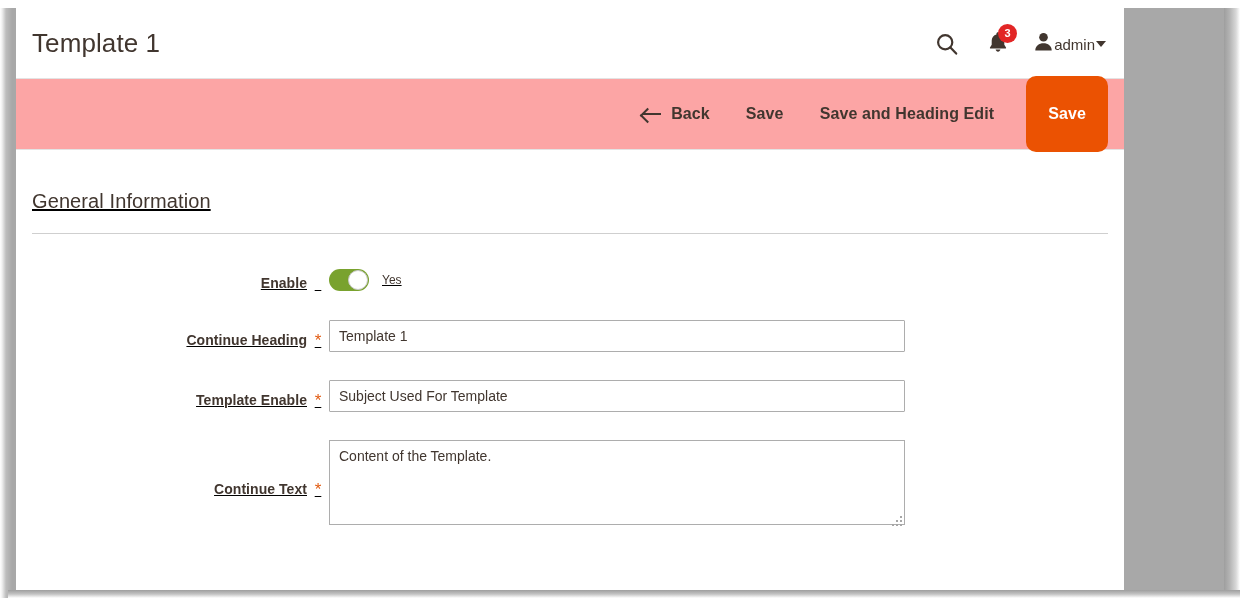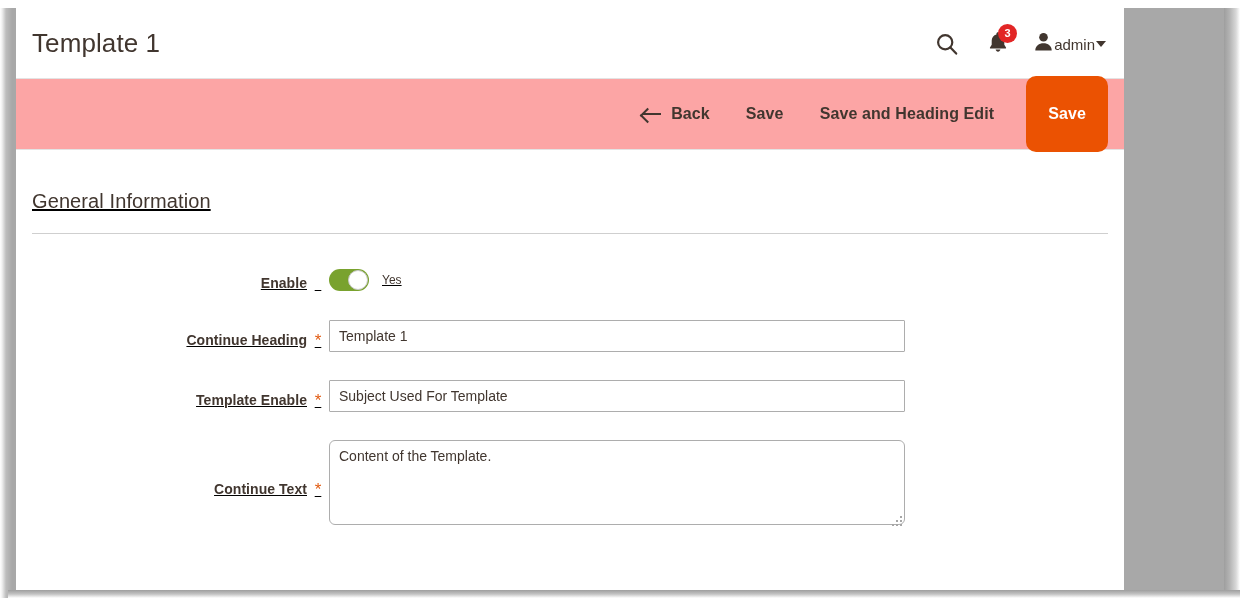--- a/index.html
+++ b/index.html
@@ -224,21 +224,21 @@
     font-size: 14px;
     color: #41362f;
     padding: 4px 9px;
     font-family: "Liberation Sans", sans-serif;
     outline: none;
   }
   .text-area {
     width: 576px;
     height: 85px;
     border: 1px solid #adadad;
-    border-radius: 6px;
+    border-radius: 0;
     background: #ffffff;
     font-size: 14px;
     color: #41362f;
     padding: 6px 9px;
     font-family: "Liberation Sans", sans-serif;
     outline: none;
     resize: none;
     line-height: 1.4;
     overflow: hidden;
   }

